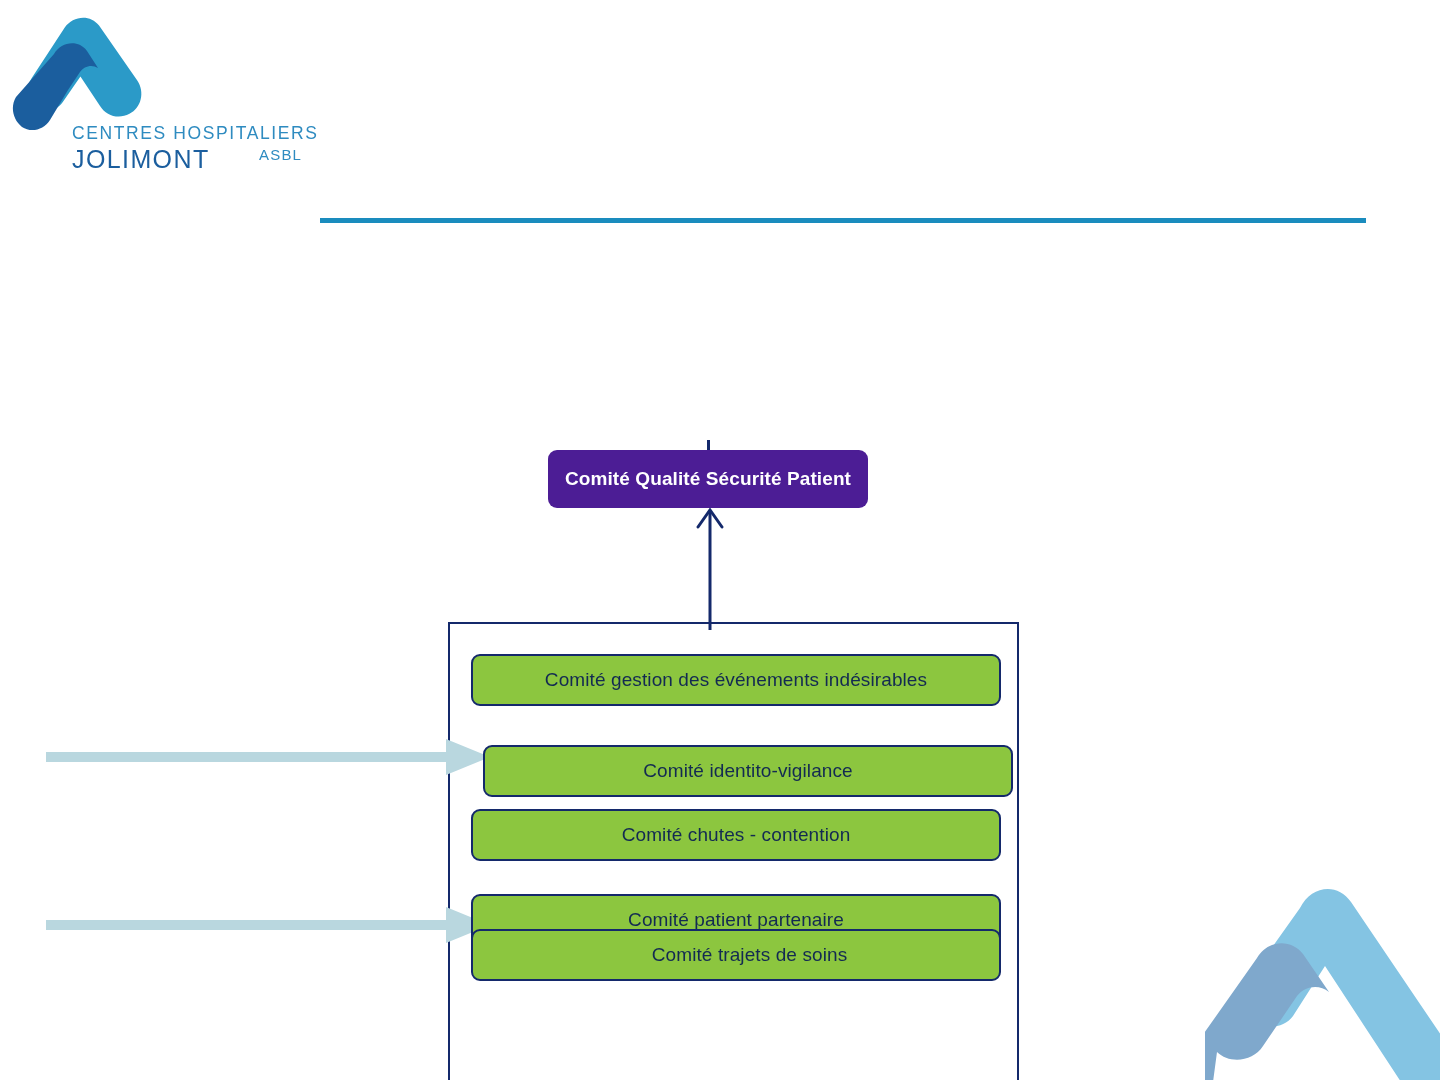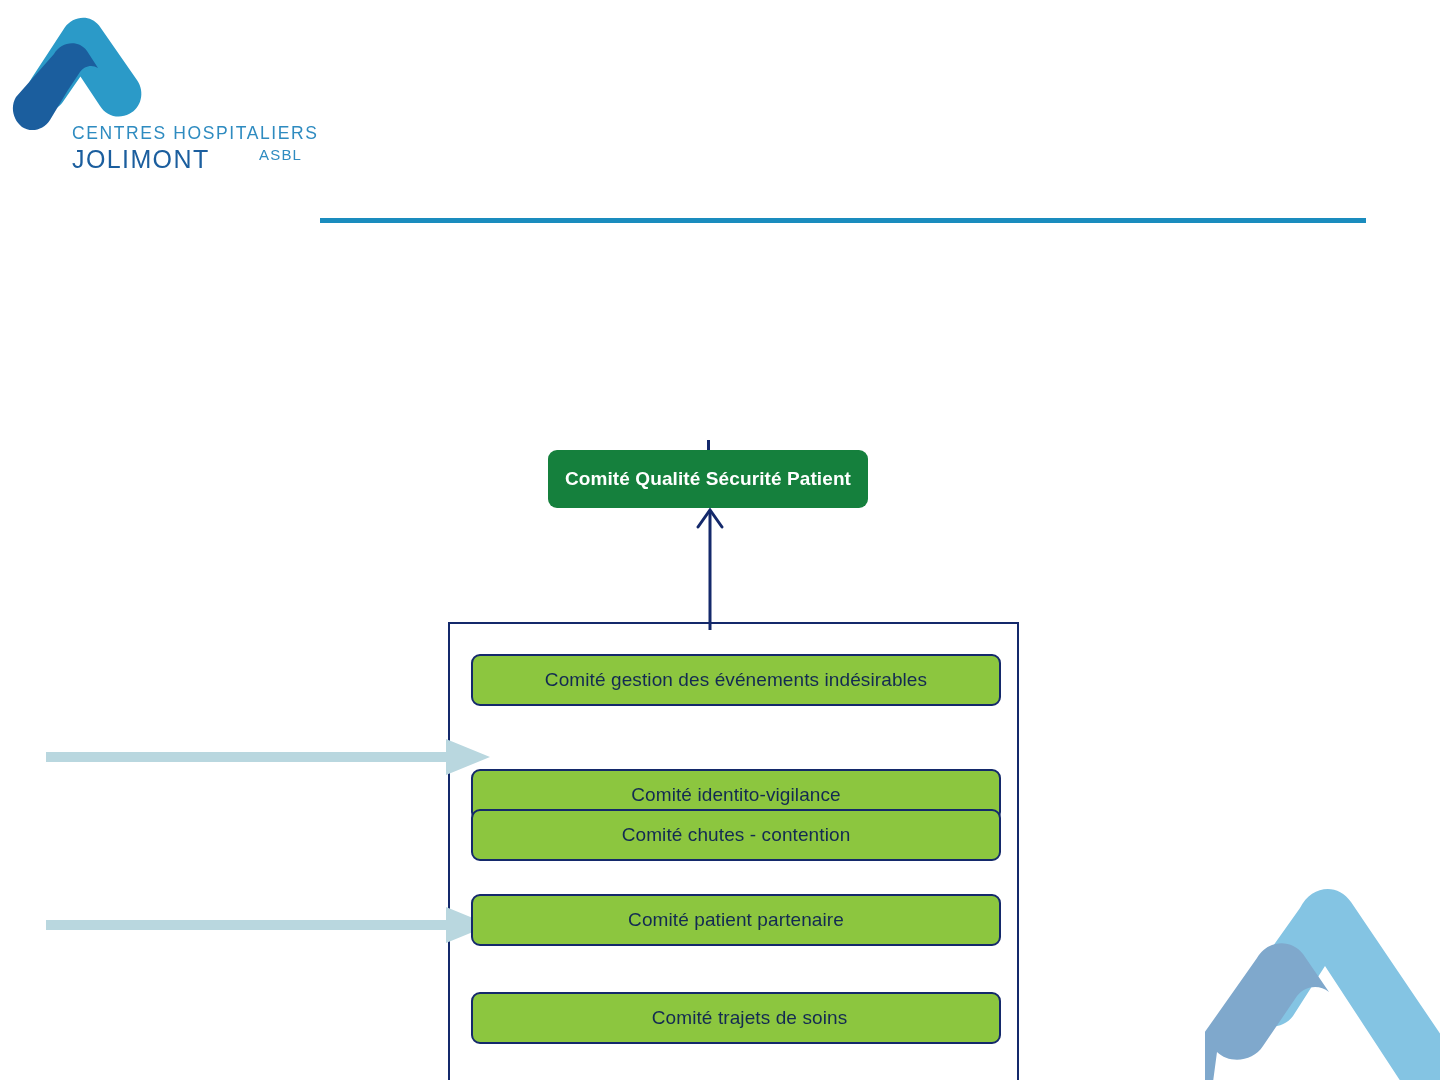--- a/index.html
+++ b/index.html
@@ -45,21 +45,21 @@
     height: 1080px;
   }
 
   
   #top-committee-box {
     position: absolute;
     left: 548px;
     top: 450px;
     width: 320px;
     height: 58px;
-    background: #15803d;
+    background: #4c1d95;
     border-radius: 9px;
     display: flex;
     align-items: center;
     justify-content: center;
     box-sizing: border-box;
     padding: 2px 14px;
   }
   #top-committee-box .lbl {
     color: #ffffff;
     font-size: 19px;
@@ -108,24 +108,24 @@
     z-index: 3;
   }
   .green-box .lbl {
     color: #132A52;
     font-size: 19px;
     font-weight: normal;
     text-align: center;
     letter-spacing: 0.1px;
   }
   #green-box-0 { top: 654px; }
-  #green-box-1 { top: 769px; }
+  #green-box-1 { top: 745px; margin-left: 12px; }
   #green-box-2 { top: 809px; }
   #green-box-3 { top: 894px; }
-  #green-box-4 { top: 992px; padding-left: 27px; }
+  #green-box-4 { top: 929px; padding-left: 27px; }
 
   
   #connector-arrow {
     position: absolute;
     left: 690px;
     top: 505px;
     width: 40px;
     height: 125px;
     z-index: 1;
   }

